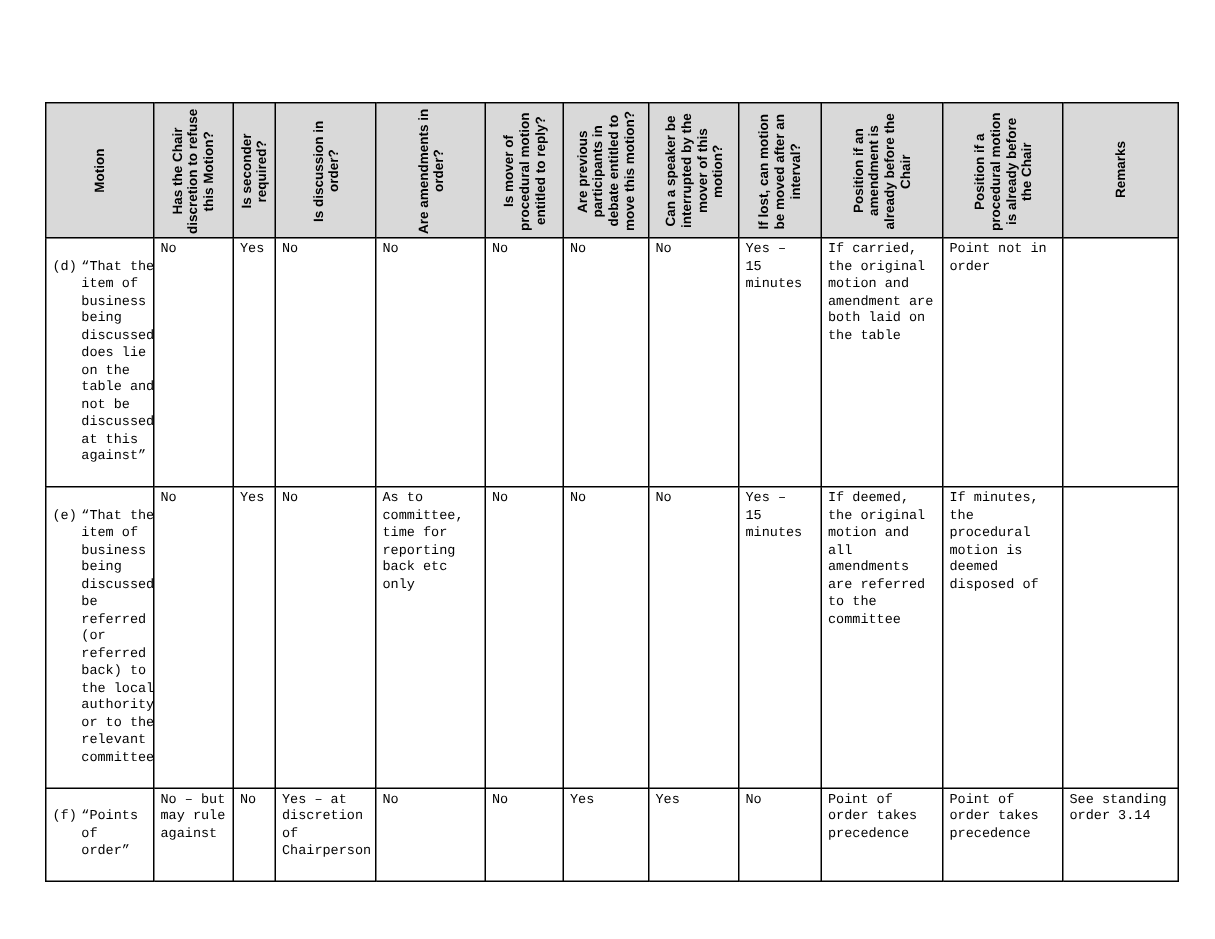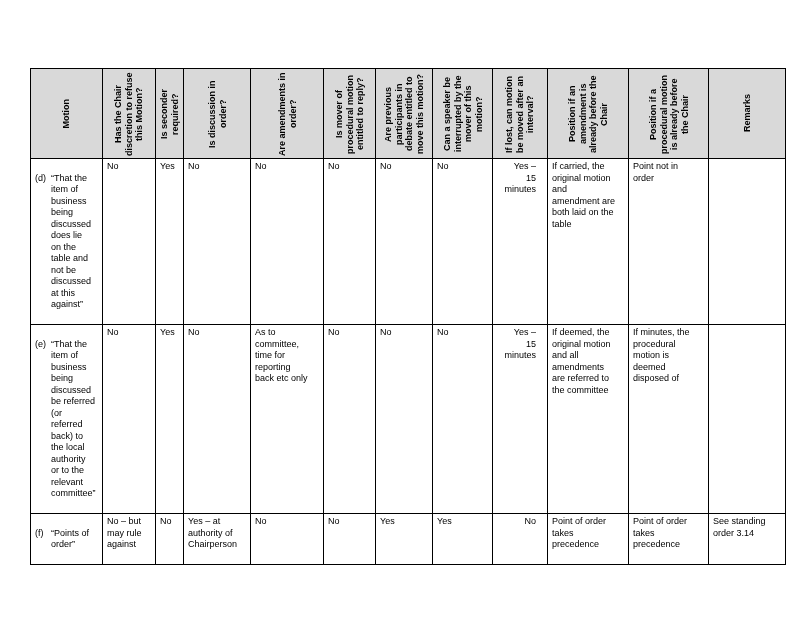--- a/index.html
+++ b/index.html
@@ -46,43 +46,44 @@
     writing-mode: vertical-rl;
     transform: rotate(180deg);
     font-weight: bold;
     font-size: 9px;
     line-height: 10.5px;
     max-height: 84px;
     text-align: center;
   }
   table.motions td {
     vertical-align: top;
-    padding: 2px 11px 2px 4px;
+    padding: 2px 3px 2px 4px;
     line-height: 11.5px;
     white-space: pre-line;
     overflow: hidden;
+    font-family: Liberation Mono, monospace;
   }
   tr.hdr { height: 90px; }
   tr.row-d { height: 135px; }
   tr.row-e { height: 147px; }
   tr.row-f { height: 45px; }
   .motion-cell {
     display: flex;
     gap: 3px;
     white-space: normal;
   }
   .row-label {
     flex: 0 0 13px;
     white-space: nowrap;
   }
   .motion-text {
     flex: 1 1 auto;
     white-space: pre-line;
   }
-  td.cell-if-lost { line-height: 14px; text-align: right; }
+  td.cell-if-lost { line-height: 14px; }
 </style>
 </head>
 <body>
 
 <div class="page">
   <table class="motions">
     <colgroup>
       <col style="width:72px">
         <col style="width:53px">
         <col style="width:28px">
@@ -203,21 +204,21 @@
       </tr>
       <tr class="row-f">
         <td>
           <div class="motion-cell">
             <span class="row-label">(f)</span>
             <span class="motion-text">“Points of order”</span>
           </div>
         </td>
         <td>No – but may rule against</td>
         <td>No</td>
-        <td>Yes – at authority of Chairperson</td>
+        <td>Yes – at discretion of Chairperson</td>
         <td>No</td>
         <td>No</td>
         <td>Yes</td>
         <td>Yes</td>
         <td class="cell-if-lost">No</td>
         <td>Point of order takes precedence</td>
         <td>Point of order takes precedence</td>
         <td>See standing order 3.14</td>
       </tr>
     </tbody>

